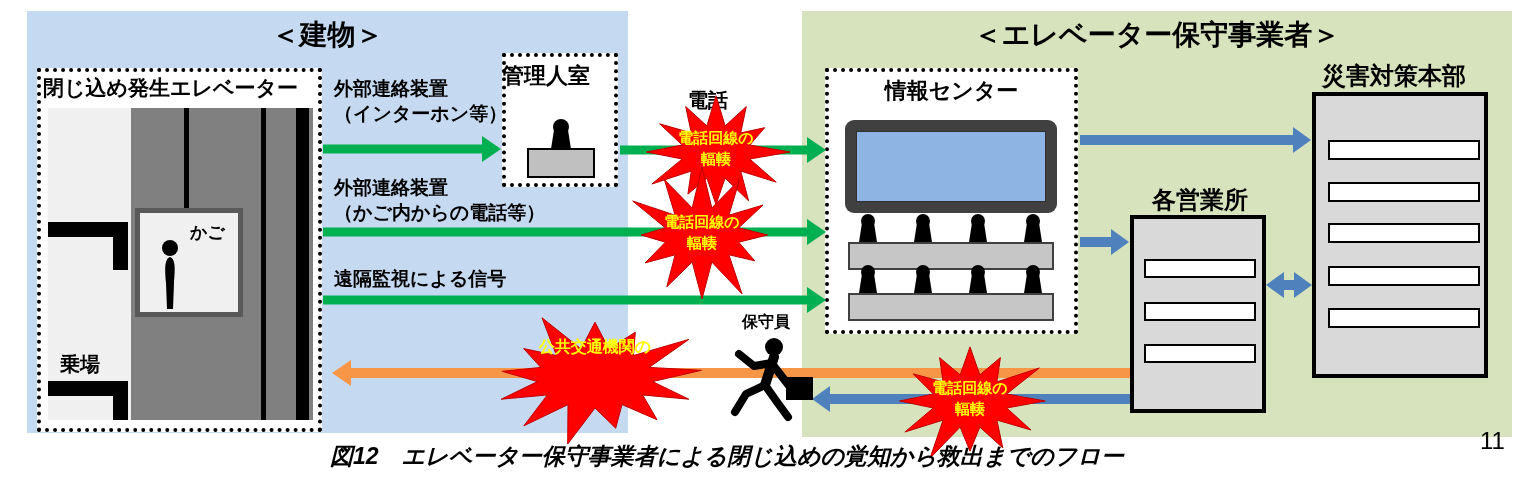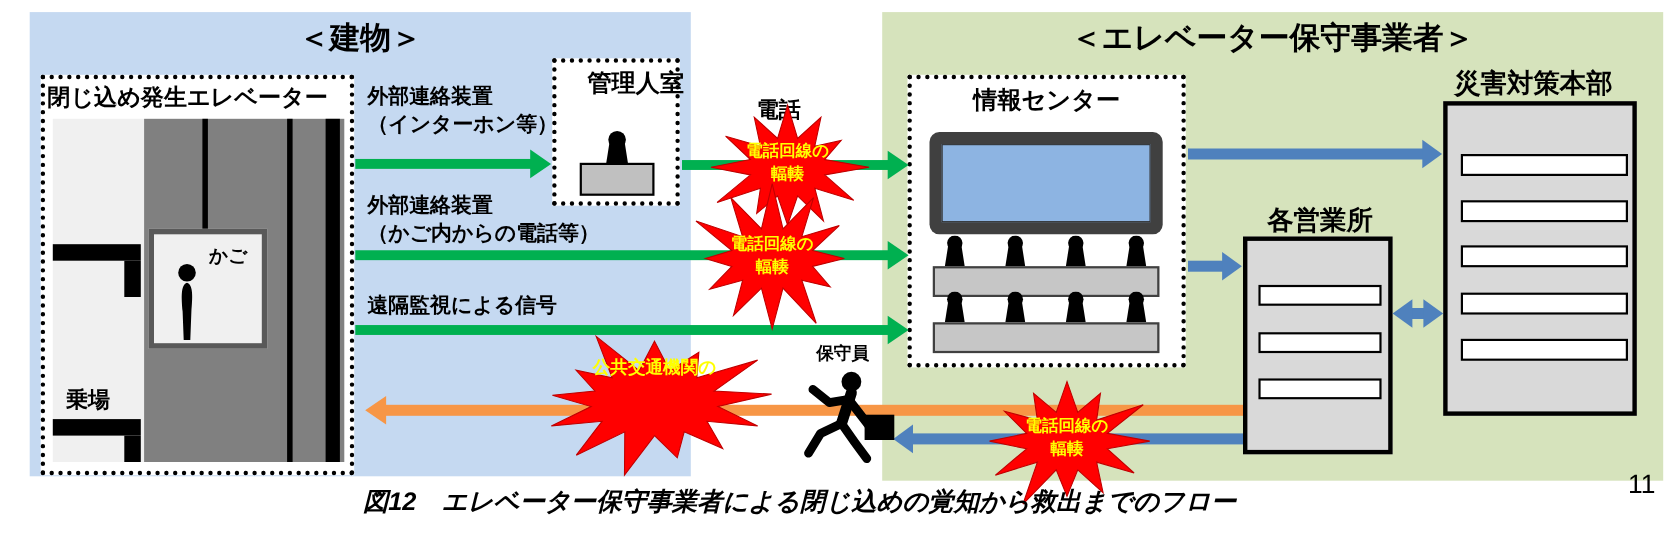--- a/index.html
+++ b/index.html
@@ -62,21 +62,21 @@
   <div class="shape" style="left:135px;top:208px;width:108px;height:109px;background:#f0f0f0;border:5px solid #595959;box-sizing:border-box;z-index:3;">
     <span style="position:absolute;left:50px;top:8px;font-size:17px;font-weight:bold;">かご</span>
     <svg width="30" height="80" style="position:absolute;left:15px;top:24px;" viewBox="0 0 30 80">
       <circle cx="15" cy="11" r="8" fill="#000"></circle>
       <path d="M15,20 C21,22 20,34 19,46 L18,72 L12,72 L11,46 C10,34 9,22 15,20 Z" fill="#000"></path>
     </svg>
   </div>
   <div class="lbl" style="left:60px;top:352px;font-size:20px;">乗場</div>
 
   <div class="dotted-box" style="left:502px;top:53px;width:116px;height:134px;"></div>
-  <div class="box-title" style="left:528px;top:61px;width:94px;text-align:right;font-size:22px;z-index:3;">管理人室</div>
+  <div class="box-title" style="left:502px;top:61px;width:94px;text-align:left;font-size:22px;z-index:3;">管理人室</div>
   <svg class="shape" width="74" height="62" style="left:524px;top:118px;z-index:3;" viewBox="0 0 74 62">
     <rect x="4" y="31" width="66" height="28" fill="#c0c0c0" stroke="#000" stroke-width="2"></rect>
     <circle cx="37" cy="9" r="8" fill="#000"></circle>
     <path d="M30,12 L44,12 L47,31 L27,31 Z" fill="#000"></path>
   </svg>
 
   <div class="lbl" style="left:334px;top:76px;">
     <div>外部連絡装置</div>
     <div>（インターホン等）</div>
   </div>
@@ -213,21 +213,21 @@
   <div class="burst" style="left:888px;top:333px;width:164px;height:136px;">
     <svg width="164" height="136" viewBox="0 0 164 136">
       <polygon fill="#ff0000" stroke="#c00000" stroke-width="1" points="82.0,13.9 91.8,41.9 112.4,24.6 108.9,48.9 151.3,35.0 118.7,61.0 157.2,68.0 118.7,75.0 143.0,97.0 108.9,87.1 114.8,114.9 91.8,94.1 82.0,118.2 72.2,94.1 42.0,125.2 55.1,87.1 16.9,99.0 45.3,75.0 11.6,68.0 45.3,61.0 25.2,40.9 55.1,48.9 51.6,24.6 72.2,41.9"></polygon>
     </svg>
     <div class="burst-text" style="top:44px;">
       <div>電話回線の</div>
       <div>輻輳</div>
     </div>
   </div>
 
-  <div class="burst" style="left:478px;top:296px;width:234px;height:140px;">
+  <div class="burst" style="left:478px;top:308px;width:234px;height:140px;">
     <svg width="234" height="140" viewBox="0 0 234 140">
       <polygon fill="#ff0000" stroke="#c00000" stroke-width="1" points="117.0,14.2 130.9,40.9 157.3,24.2 155.5,47.5 210.8,31.4 171.2,59.4 223.4,62.3 174.6,73.6 210.8,91.2 164.7,87.0 179.0,111.7 144.0,96.6 137.7,120.2 117.0,100.0 89.7,136.0 90.0,96.6 45.9,117.8 69.3,87.0 23.2,91.2 59.4,73.6 24.2,63.3 62.8,59.4 45.7,40.6 78.5,47.5 64.0,9.8 103.1,40.9"></polygon>
     </svg>
     <div class="burst-text" style="top:28px;font-size:16px;line-height:22px;">
       <div>公共交通機関の</div>
     </div>
   </div>
 
   <div class="caption" style="left:330px;top:441px;font-style:italic;">図12　エレベーター保守事業者による閉じ込めの覚知から救出までのフロー</div>
   <div class="pagenum" style="left:1480px;top:427px;">11</div>

